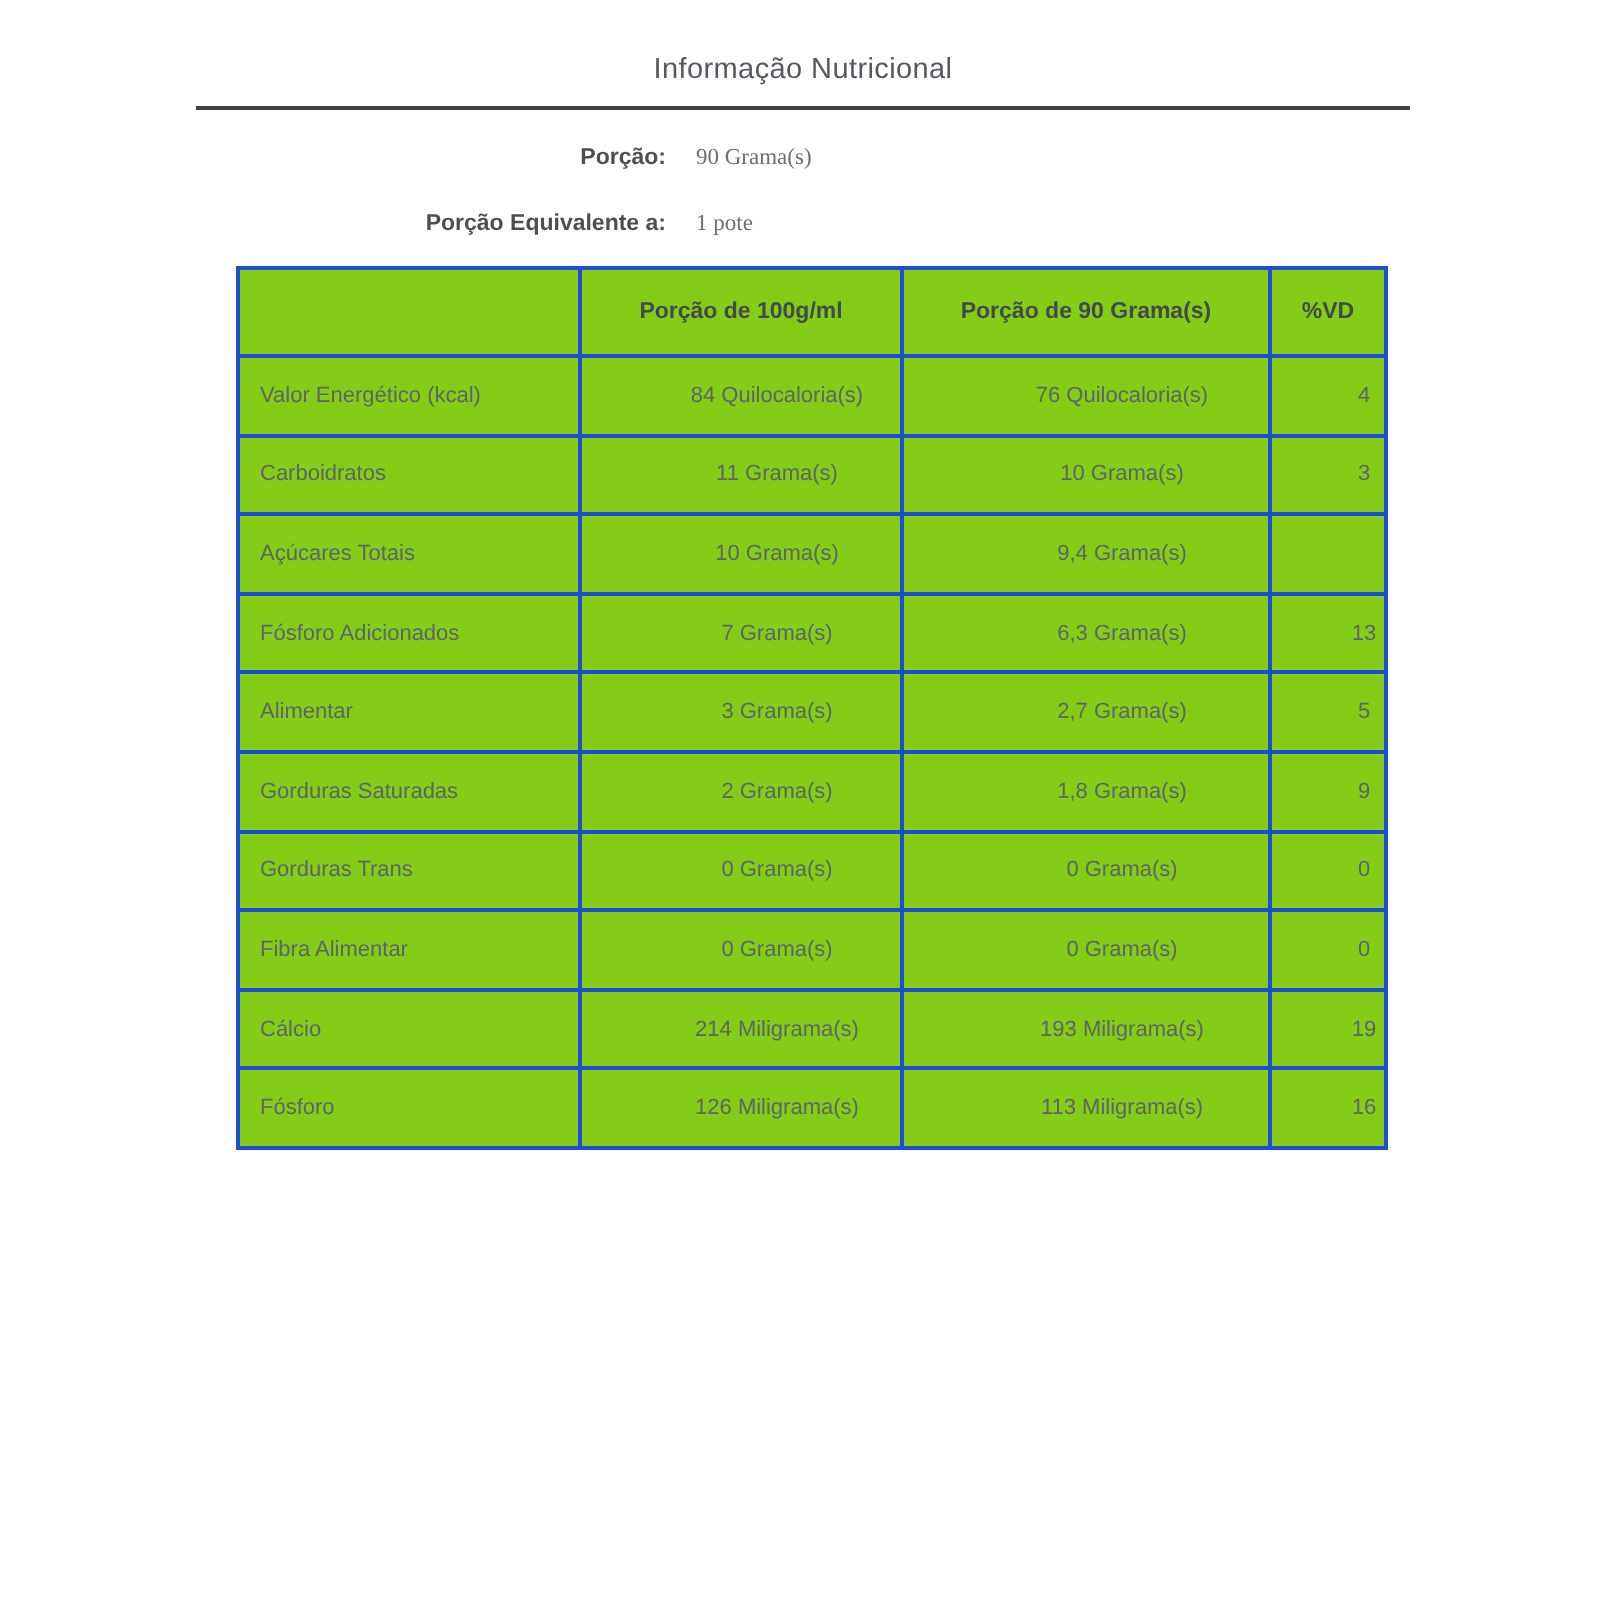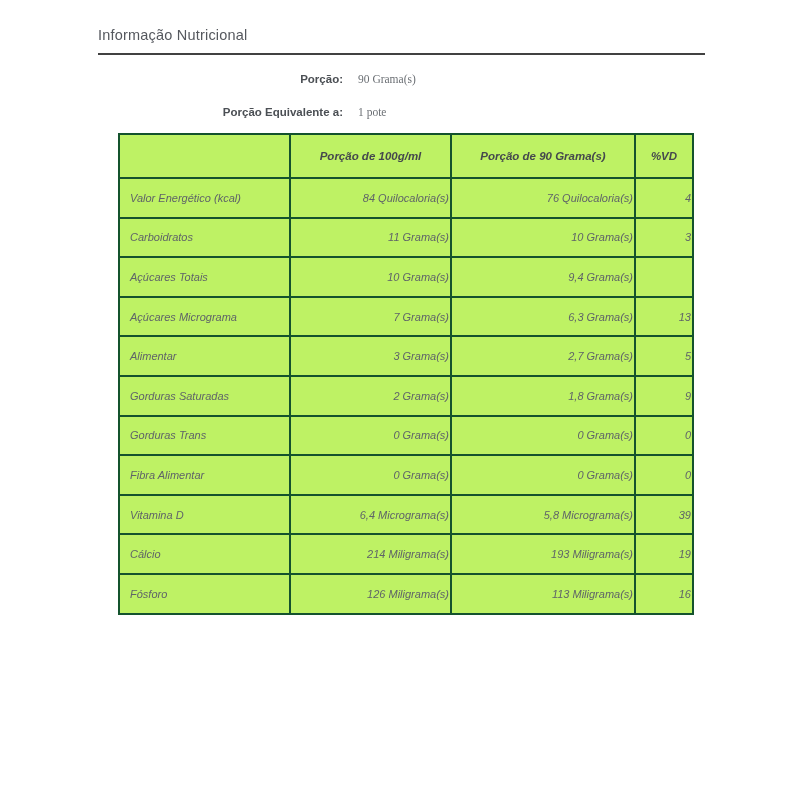--- a/index.html
+++ b/index.html
@@ -13,36 +13,36 @@
     height: 800px;
     background: #ffffff;
     font-family: "Liberation Sans", "DejaVu Sans", sans-serif;
     overflow: hidden;
   }
   .page-title {
     position: absolute;
     top: 27px;
     left: 98px;
     width: 607px;
-    text-align: left;
+    text-align: center;
     font-size: 14.5px;
     letter-spacing: .2px;
     color: #55585e;
   }
   .title-rule {
     position: absolute;
     top: 53px;
     left: 98px;
     width: 607px;
     height: 2px;
     background: #414141;
   }
   .meta-row {
     position: absolute;
-    left: 98px;
+    left: 88px;
     width: 500px;
     display: flex;
     align-items: center;
   }
   .meta-row.serving { top: 73px; }
   .meta-row.equivalent { top: 106px; }
   .meta-label {
     width: 245px;
     text-align: right;
     font-weight: bold;
@@ -57,38 +57,37 @@
   }
   table.nutri-table {
     position: absolute;
     top: 133px;
     left: 118px;
     width: 574px;
     border-collapse: collapse;
     table-layout: fixed;
   }
   .nutri-table th, .nutri-table td {
-    border: 2px solid #14532d;
-    background: #bef264;
+    border: 2px solid #1d4ed8;
+    background: #84cc16;
     overflow: hidden;
     white-space: nowrap;
-    font-style: italic;
   }
   .nutri-table th {
     height: 40px;
     font-size: 11.5px;
     font-weight: bold;
     color: #45494d;
     text-align: center;
   }
   .nutri-table td {
     height: 35.6px;
     font-size: 11px;
     color: #5f6468;
-    text-align: right;
+    text-align: center;
     padding-left: 37px;
   }
   .nutri-table td:first-child {
     text-align: left;
     padding-left: 10px;
   }
 </style>
 </head>
 <body>
 
@@ -136,21 +135,21 @@
           <td>10 Grama(s)</td>
           <td>3</td>
         </tr>
         <tr>
           <td>Açúcares Totais</td>
           <td>10 Grama(s)</td>
           <td>9,4 Grama(s)</td>
           <td></td>
         </tr>
         <tr>
-          <td>Açúcares Micrograma</td>
+          <td>Fósforo Adicionados</td>
           <td>7 Grama(s)</td>
           <td>6,3 Grama(s)</td>
           <td>13</td>
         </tr>
         <tr>
           <td>Alimentar</td>
           <td>3 Grama(s)</td>
           <td>2,7 Grama(s)</td>
           <td>5</td>
         </tr>
@@ -166,26 +165,20 @@
           <td>0 Grama(s)</td>
           <td>0</td>
         </tr>
         <tr>
           <td>Fibra Alimentar</td>
           <td>0 Grama(s)</td>
           <td>0 Grama(s)</td>
           <td>0</td>
         </tr>
         <tr>
-          <td>Vitamina D</td>
-          <td>6,4 Micrograma(s)</td>
-          <td>5,8 Micrograma(s)</td>
-          <td>39</td>
-        </tr>
-        <tr>
           <td>Cálcio</td>
           <td>214 Miligrama(s)</td>
           <td>193 Miligrama(s)</td>
           <td>19</td>
         </tr>
         <tr>
           <td>Fósforo</td>
           <td>126 Miligrama(s)</td>
           <td>113 Miligrama(s)</td>
           <td>16</td>

